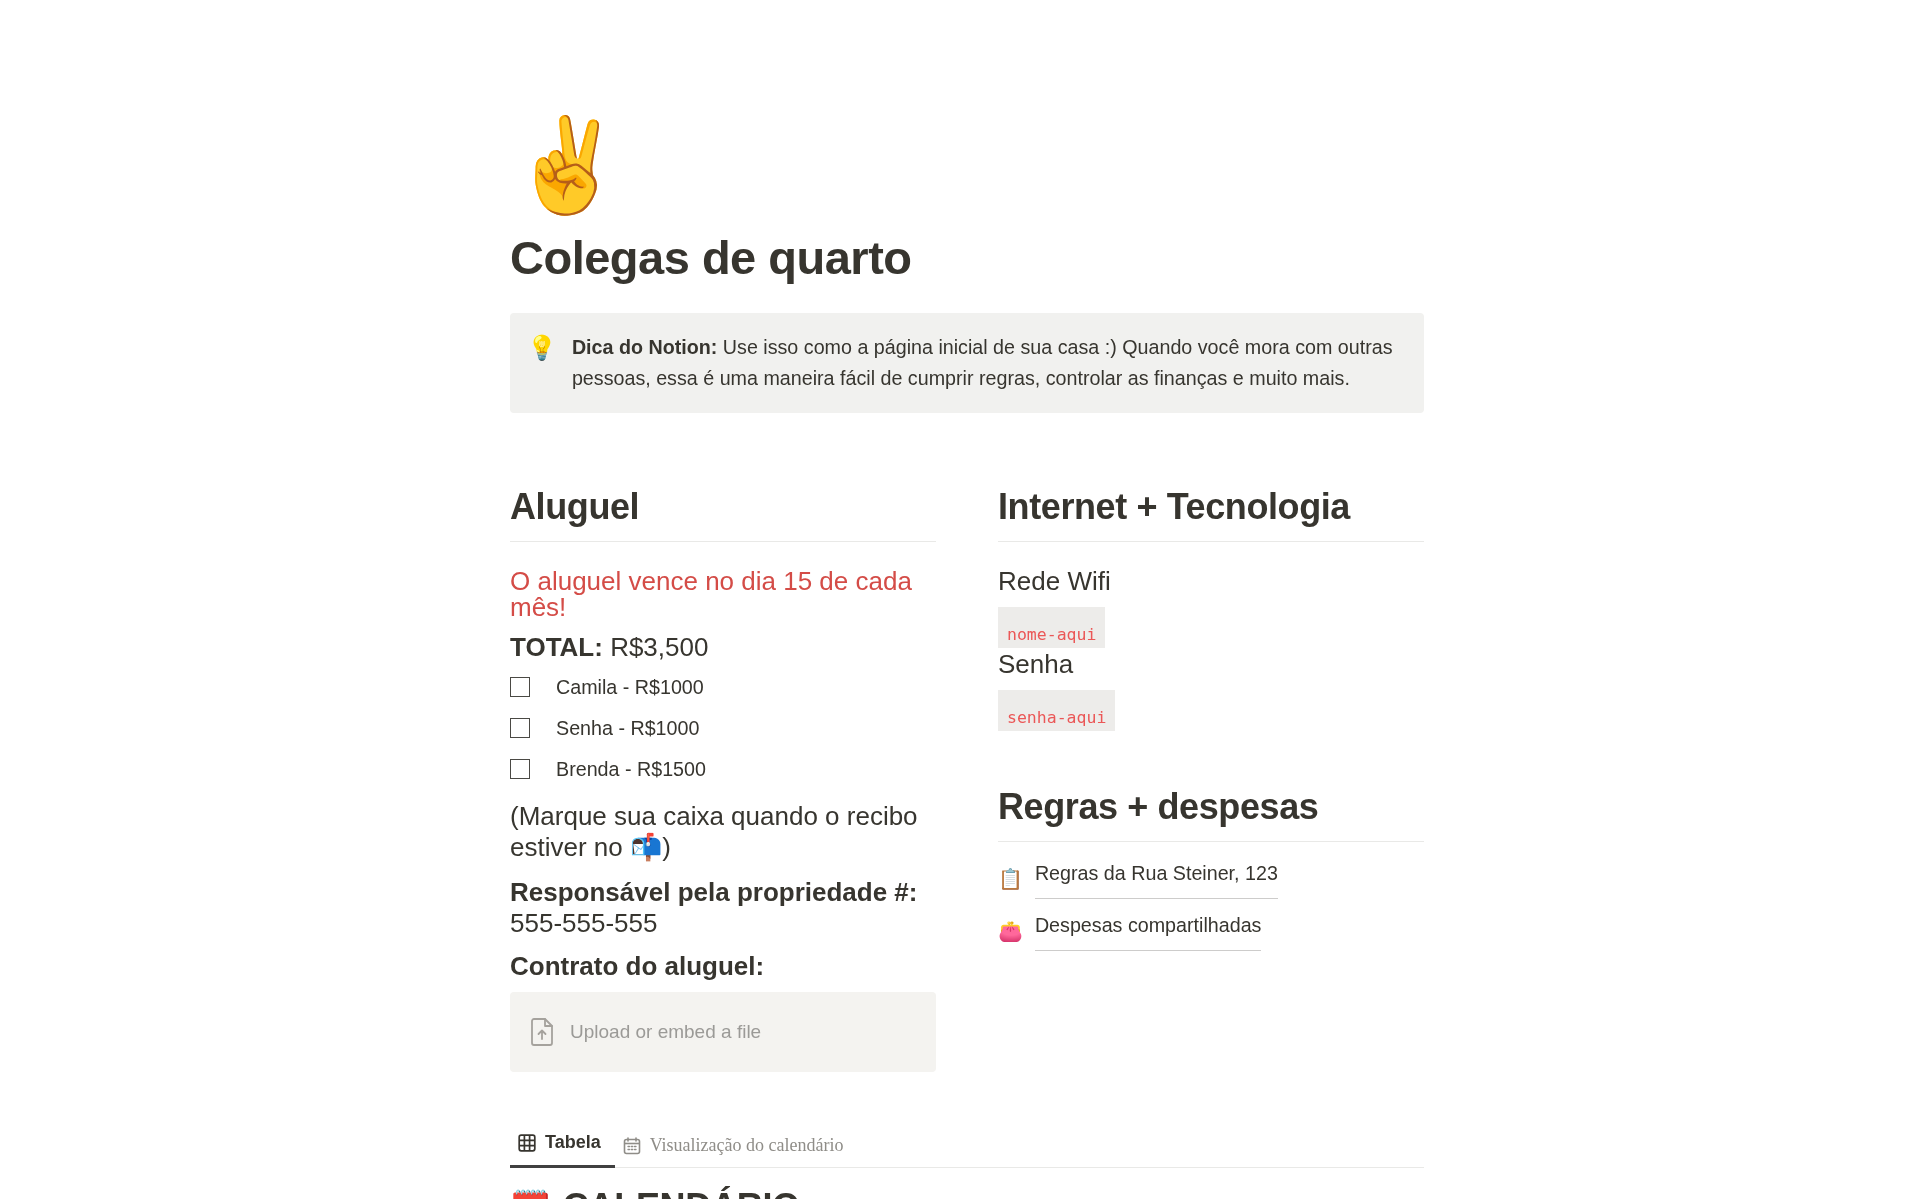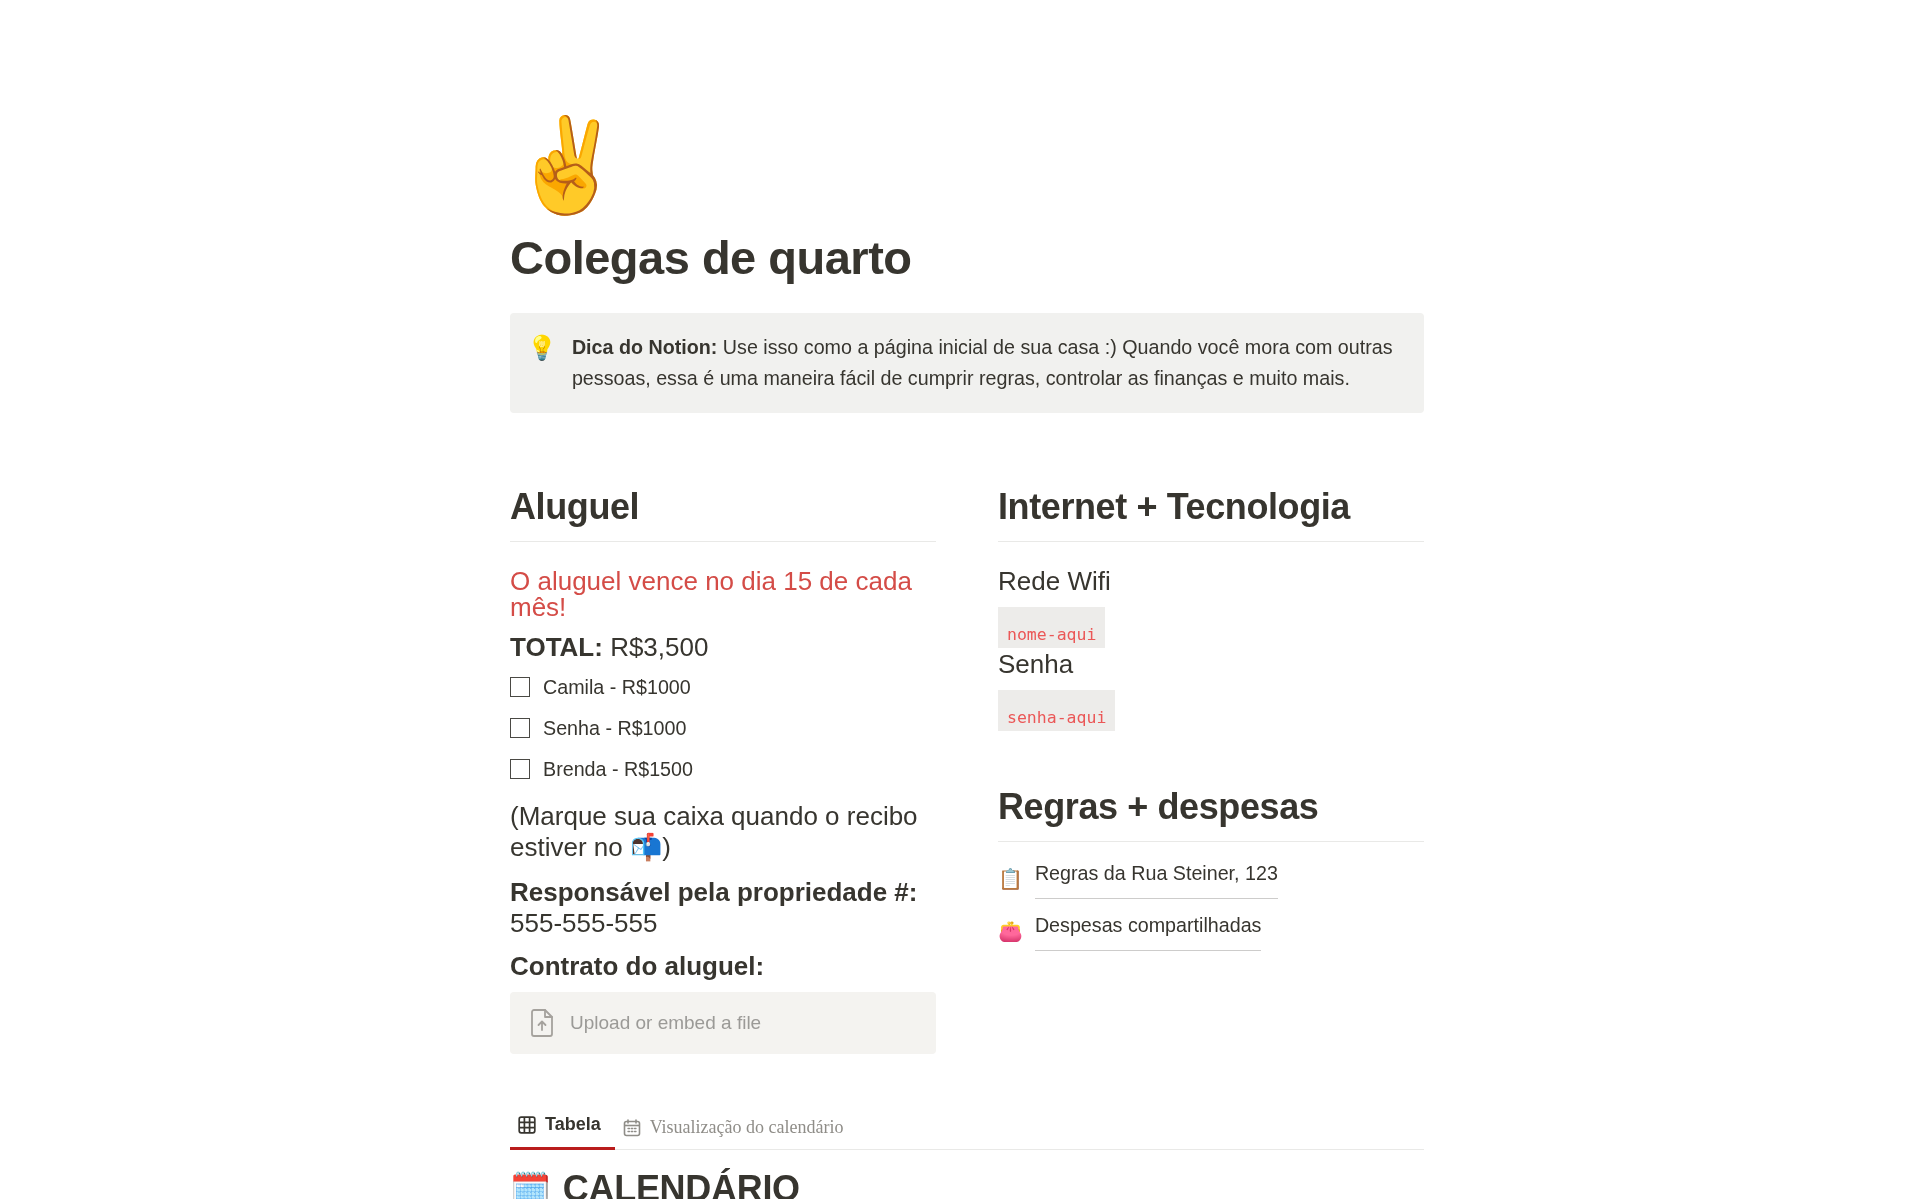--- a/index.html
+++ b/index.html
@@ -54,40 +54,40 @@
     background: #E9E9E7;
   }
   .para { font-size: 26px; line-height: 26px; }
   .red-text { color: #D44C47; margin-top: 26px; }
   .total-line { margin-top: 14px; }
   .bold { font-weight: bold; }
   .todo {
     margin-top: 13px;
     display: flex;
     align-items: center;
-    gap: 13px;
+    gap: 26px;
     font-size: 19.7px;
     line-height: 28px;
   }
   .todo:first-of-type { margin-top: 12px; }
   .checkbox {
     width: 20px; height: 20px;
     border: 1.8px solid #4a4944;
     background: #fff;
     flex: 0 0 auto;
     cursor: pointer;
   }
   .note { margin-top: 18px; line-height: 31px; }
   .manager { margin-top: 14px; line-height: 31px; }
   .contract { margin-top: 14px; line-height: 27px; }
   .upload-box {
     margin-top: 12px;
     background: #F4F3F0;
     border-radius: 4px;
-    height: 62px;
+    height: 80px;
     display: flex;
     align-items: center;
     gap: 14px;
     padding: 0 18px;
     cursor: pointer;
   }
   .upload-text { color: #9B9A97; font-size: 19px; }
   .code-tag {
     display: inline-block;
     margin-top: 13px;
@@ -125,21 +125,21 @@
   .tab {
     display: inline-flex;
     align-items: center;
     gap: 9px;
     font-size: 18px;
     padding: 0 14px 12px 8px;
     margin-bottom: -1px;
     cursor: pointer;
   }
   .tab.active {
-    border-bottom: 3px solid #b91c1c;
+    border-bottom: 3px solid #404040;
     font-weight: bold;
     color: #37352F;
   }
   .tab.inactive { color: #8f8d88; font-family: Liberation Serif, serif; }
   .calendar-heading {
     margin-top: 18px;
     display: flex;
     align-items: center;
     gap: 12px;
     font-size: 36px;

